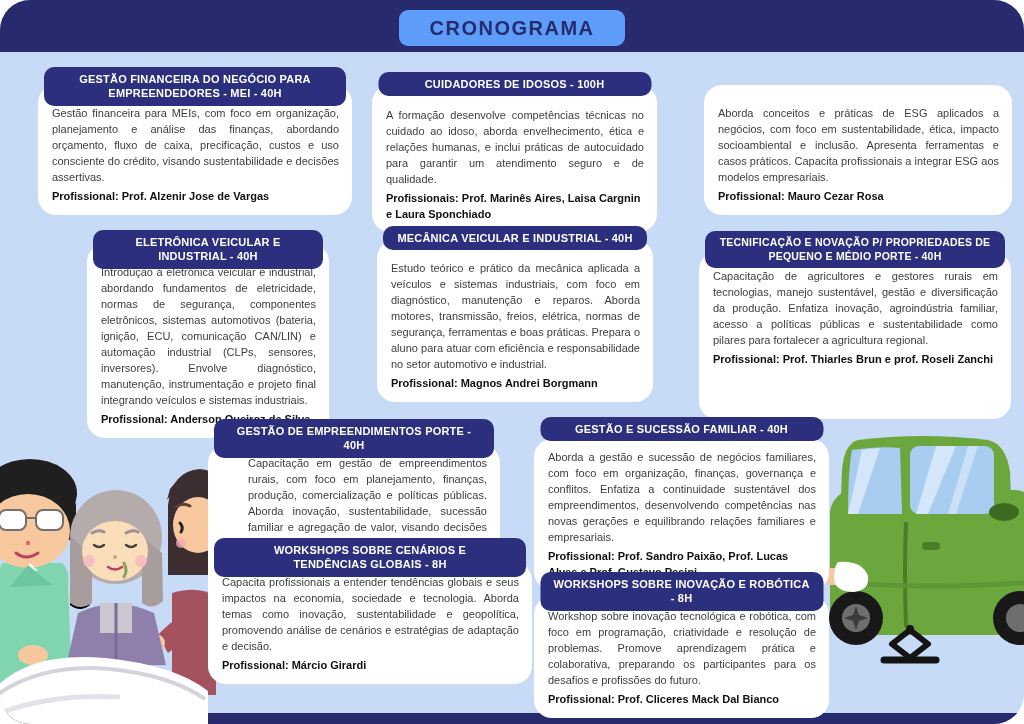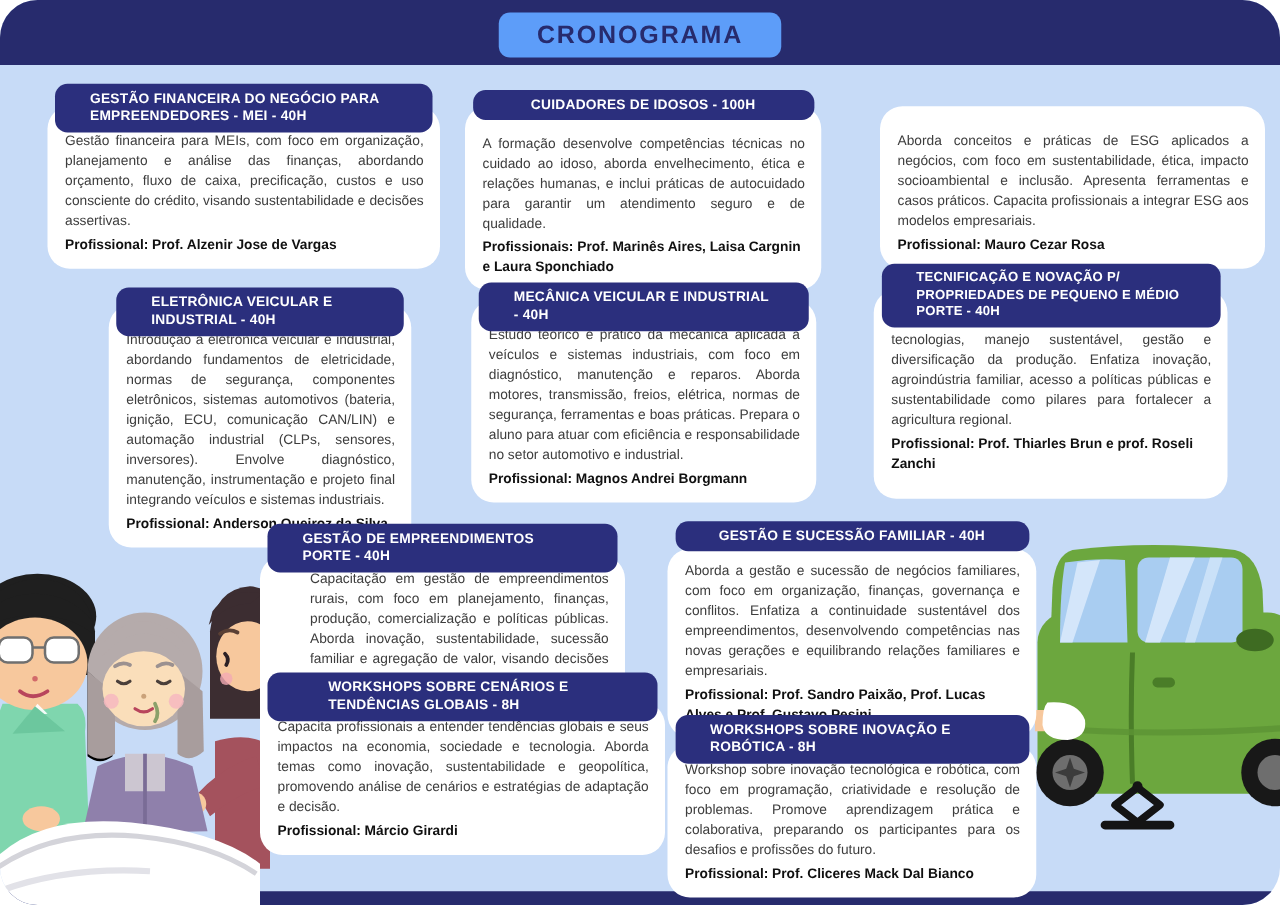--- a/index.html
+++ b/index.html
@@ -27,23 +27,23 @@
   }
   .card{
     position:absolute;
     background:#ffffff;border-radius:18px;
     box-sizing:border-box;
   }
   .band{
     position:absolute;left:50%;transform:translateX(-50%);
     background:#2b2f7d;border-radius:10px;
     color:#ffffff;font-weight:bold;font-size:11px;line-height:1.3;
-    letter-spacing:.2px;
+    text-align:center;letter-spacing:.2px;
     display:flex;align-items:center;justify-content:center;
-    box-sizing:border-box;padding:5px 28px;
+    box-sizing:border-box;padding:5px 12px;
     width:calc(100% - 12px);
   }
   .band.small{font-size:10.5px;}
   .card .body{
     padding:10px 13px 10px 14px;
   }
   .desc{
     margin:0;font-size:11px;line-height:1.46;color:#3d3d3d;
     text-align:justify;
   }
@@ -192,21 +192,21 @@
   <div class="card" style="left:377px;top:240px;width:276px;min-height:157px;">
     <div class="band" style="top:-14px;">
       <span>MECÂNICA VEICULAR E INDUSTRIAL - 40H</span>
     </div>
     <div class="body" style="padding-top:20px;">
       <p class="desc">Estudo teórico e prático da mecânica aplicada a veículos e sistemas industriais, com foco em diagnóstico, manutenção e reparos. Aborda motores, transmissão, freios, elétrica, normas de segurança, ferramentas e boas práticas. Prepara o aluno para atuar com eficiência e responsabilidade no setor automotivo e industrial.</p>
       <p class="prof">Profissional: Magnos Andrei Borgmann</p>
     </div>
   </div>
 
-  <div class="card" style="left:699px;top:232px;width:283px;min-height:167px;">
+  <div class="card" style="left:699px;top:252px;width:312px;min-height:167px;">
     <div class="band small" style="top:-21px;">
       <span>TECNIFICAÇÃO E NOVAÇÃO P/ PROPRIEDADES DE PEQUENO E MÉDIO PORTE - 40H</span>
     </div>
     <div class="body" style="padding-top:16px;">
       <p class="desc">Capacitação de agricultores e gestores rurais em tecnologias, manejo sustentável, gestão e diversificação da produção. Enfatiza inovação, agroindústria familiar, acesso a políticas públicas e sustentabilidade como pilares para fortalecer a agricultura regional.</p>
       <p class="prof">Profissional: Prof. Thiarles Brun e prof. Roseli Zanchi</p>
     </div>
   </div>
 
   <div class="card" style="left:208px;top:445px;width:292px;min-height:127px;">

